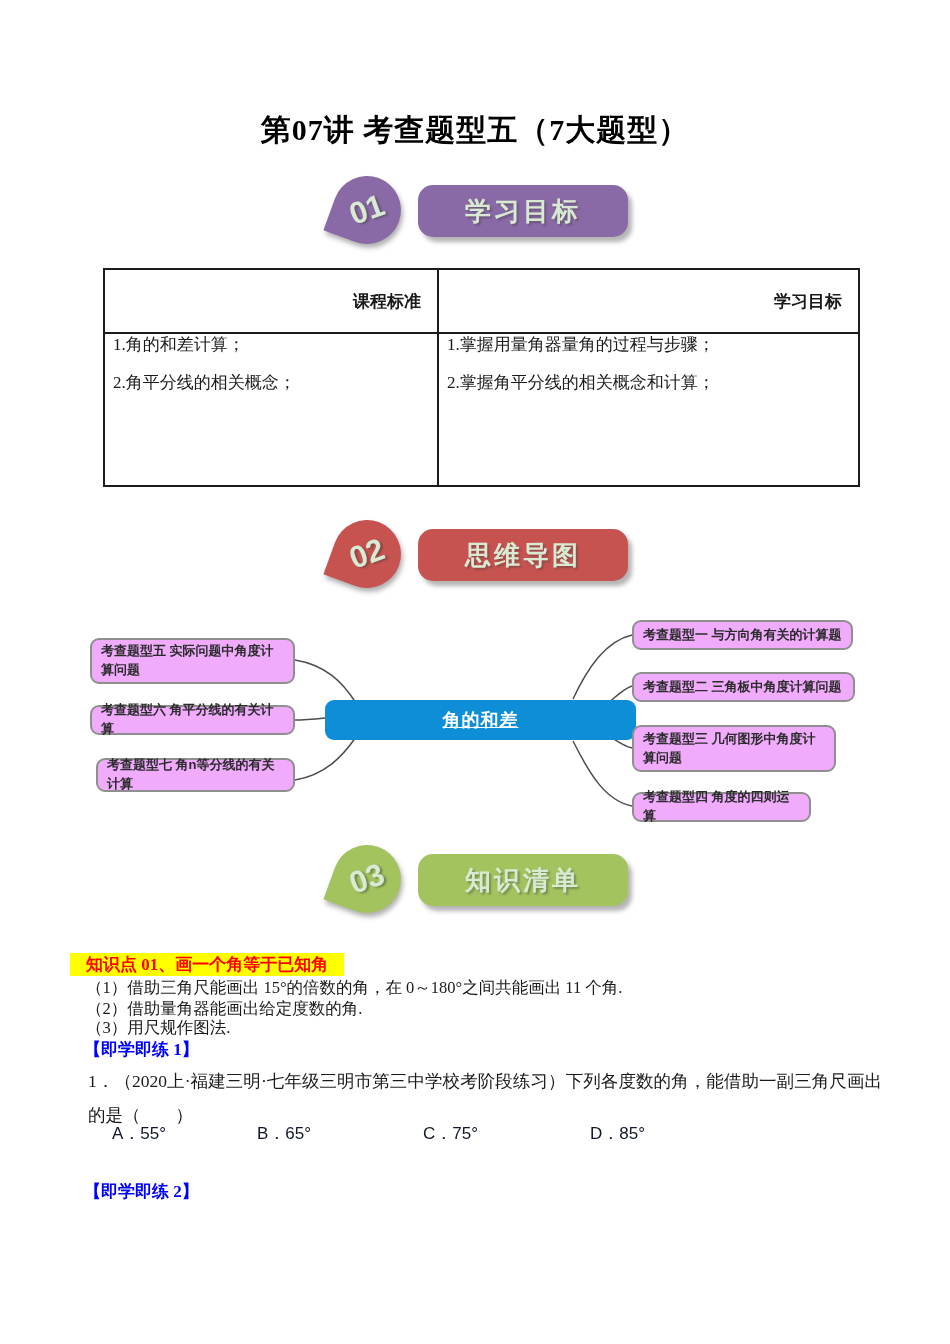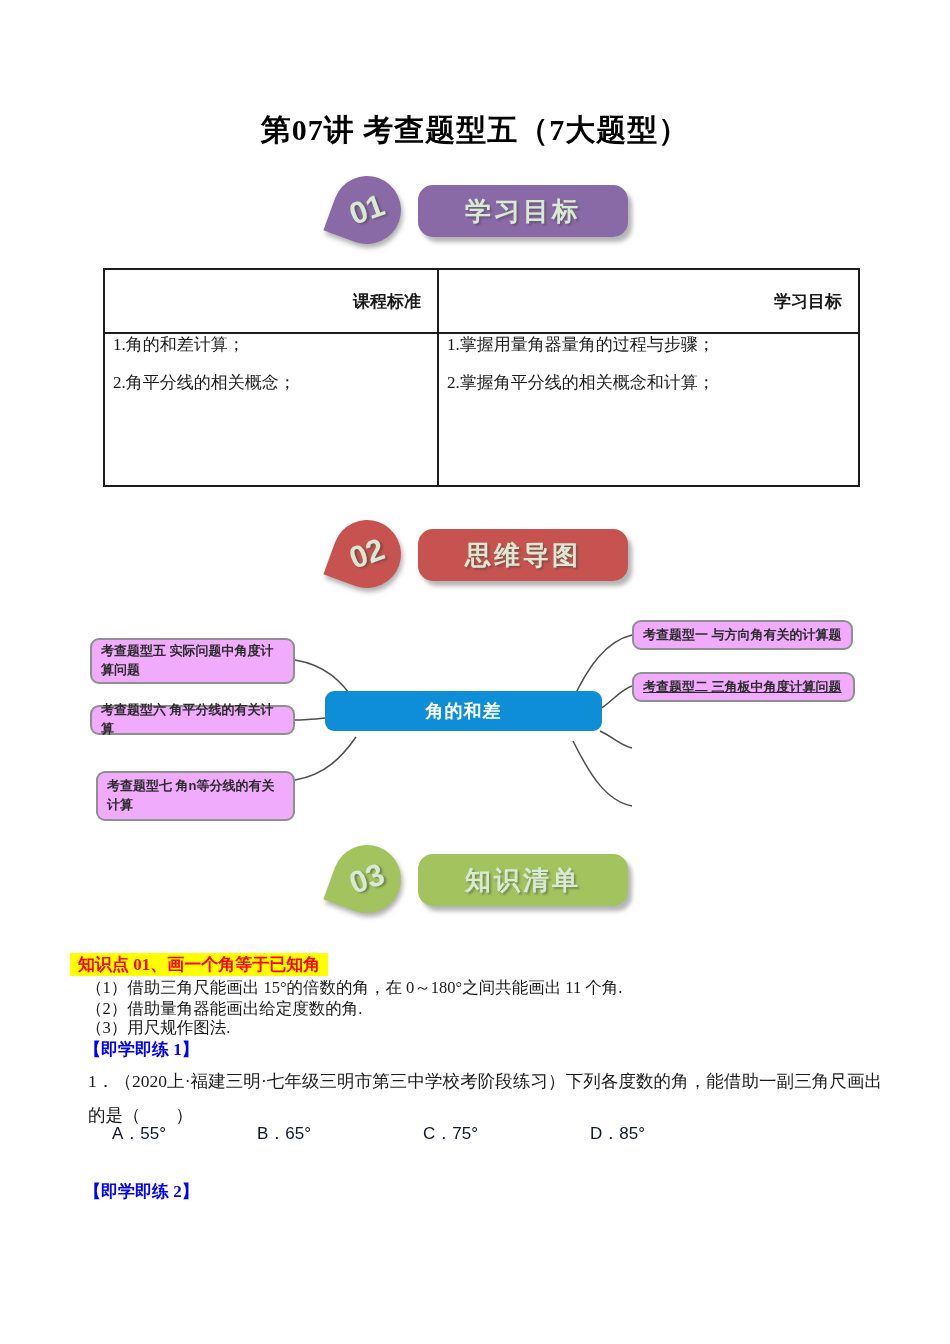--- a/index.html
+++ b/index.html
@@ -60,21 +60,21 @@
   }
   .mcenter{
     position:absolute;background:#0d8ed6;border-radius:9px;
     display:flex;align-items:center;justify-content:center;
     font-family:"Liberation Sans","DejaVu Sans",sans-serif;
     font-size:18px;font-weight:bold;color:#ffffff;letter-spacing:1px;box-sizing:border-box;
   }
   
   .kp-title{
     position:absolute;left:70px;top:953px;background:#ffff00;color:#ff0000;
-    font-size:17px;font-weight:bold;padding:1px 8px;line-height:21px;
+    font-size:17px;font-weight:bold;padding:1px 16px;line-height:21px;
   }
   .kp-item{position:absolute;left:86px;font-size:16.5px;line-height:20px;}
   .kp-item-1{top:978px;}
   .kp-item-2{top:999px;}
   .kp-item-3{top:1018px;}
   .practice{
     position:absolute;left:84px;color:#0000ff;font-size:17px;font-weight:bold;
   }
   .practice-1{top:1038px;}
   .practice-2{top:1180px;}
@@ -140,24 +140,26 @@
         <path d="M295,125 C305,125 315,124 325,123"></path>
         <path d="M295,185 C325,180 342,162 356,142"></path>
         <path d="M573,104 C588,72 606,46 632,40"></path>
         <path d="M600,114 C613,106 620,95 632,91"></path>
         <path d="M600,136 C613,142 620,150 632,153"></path>
         <path d="M573,146 C590,180 606,206 632,211"></path>
       </g>
     </svg>
     <div class="mnode" style="left:90px;top:43px;width:205px;height:46px;">考查题型五 实际问题中角度计算问题</div>
     <div class="mnode" style="left:90px;top:110px;width:205px;height:30px;">考查题型六 角平分线的有关计算</div>
-    <div class="mnode" style="left:96px;top:176px;width:199px;height:50px;">考查题型七 角n等分线的有关计算</div>
-    <div class="mcenter" style="left:325px;top:96px;width:277px;height:40px;">角的和差</div>
+    <div class="mnode" style="left:96px;top:163px;width:199px;height:34px;">考查题型七 角n等分线的有关计算</div>
+    <div class="mcenter" style="left:325px;top:105px;width:311px;height:40px;text-decoration:underline;">角的和差</div>
     <div class="mnode" style="left:632px;top:25px;width:221px;height:30px;">考查题型一 与方向角有关的计算题</div>
-    <div class="mnode" style="left:632px;top:77px;width:223px;height:30px;text-decoration:underline;">考查题型二 三角板中角度计算问题</div>
+    <div class="mnode" style="left:632px;top:77px;width:223px;height:30px;">考查题型二 三角板中角度计算问题</div>
+    <div class="mnode" style="left:632px;top:130px;width:204px;height:47px;">考查题型三 几何图形中角度计算问题</div>
+    <div class="mnode" style="left:632px;top:197px;width:179px;height:30px;">考查题型四 角度的四则运算</div>
   </div>
 
   <div class="badge" style="top:845px;">
     <div class="tear green"></div>
     <div class="tear-num">03</div>
     <div class="badge-label green">知识清单</div>
   </div>
 
   <div class="kp-title">知识点 01、画一个角等于已知角</div>
   <div class="kp-item kp-item-1">（1）借助三角尺能画出 15°的倍数的角，在 0～180°之间共能画出 11 个角.</div>

